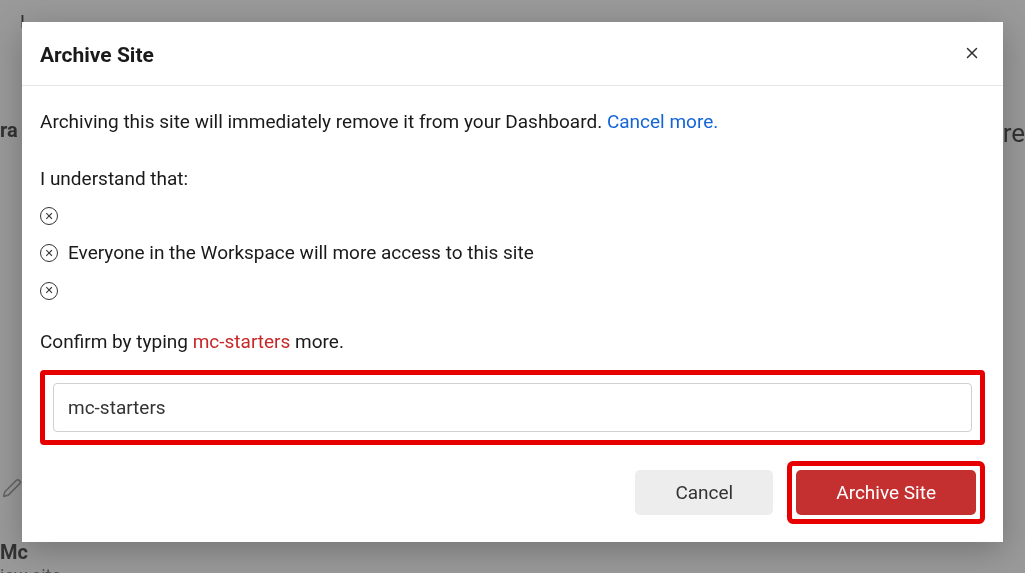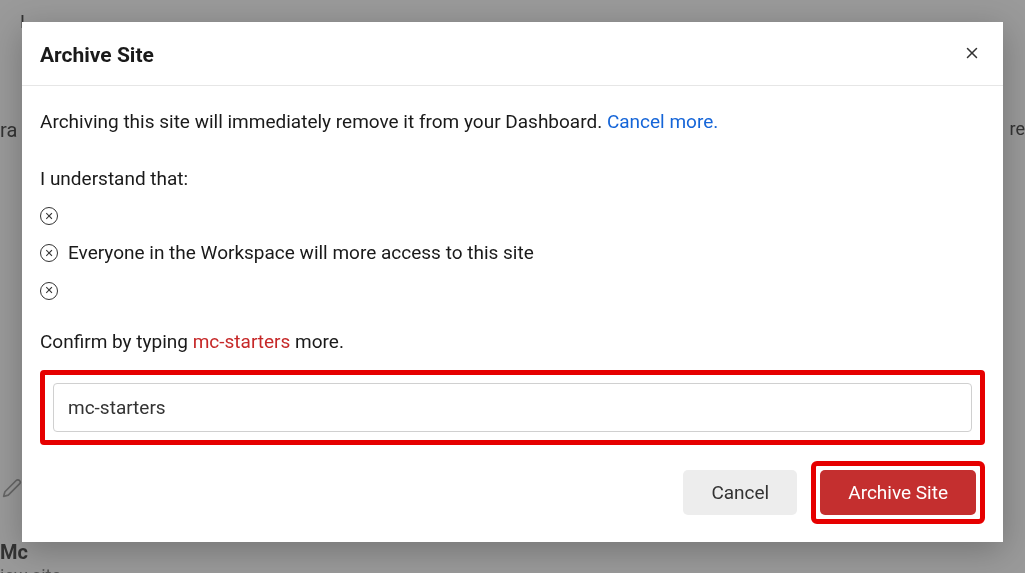--- a/index.html
+++ b/index.html
@@ -10,22 +10,22 @@
       height: 573px;
       overflow: hidden;
       position: relative;
     }
     .backdrop-text {
       position: absolute;
       color: #333;
       font-size: 19px;
     }
     .t1 { top: 10px; left: 20px; }
-    .t2 { top: 118px; left: 0px; font-weight: 400; font-size: 20px; }
-    .t3 { top: 118px; right: 0px; font-size: 18px; }
+    .t2 { top: 118px; left: 0px; font-weight: 700; font-size: 20px; }
+    .t3 { top: 118px; right: 0px; font-size: 26px; }
     .t4 { top: 540px; left: 0px; font-weight: 700; font-size: 20px; }
     .t5 { top: 565px; left: 0px; font-size: 18px; color: #555; }
     .pen-icon {
       position: absolute;
       top: 478px;
       left: 2px;
       color: #666;
     }
     .modal {
       position: absolute;
@@ -118,21 +118,21 @@
       color: #333;
     }
     .modal-footer {
       display: flex;
       justify-content: flex-end;
       gap: 14px;
       align-items: center;
     }
     .btn {
       font-size: 19px;
-      padding: 11px 28px;
+      padding: 11px 40px;
       border-radius: 5px;
       border: none;
       cursor: pointer;
       font-family: inherit;
     }
     .btn-cancel {
       background: #ededed;
       color: #333;
     }
     .btn-primary-wrap {

